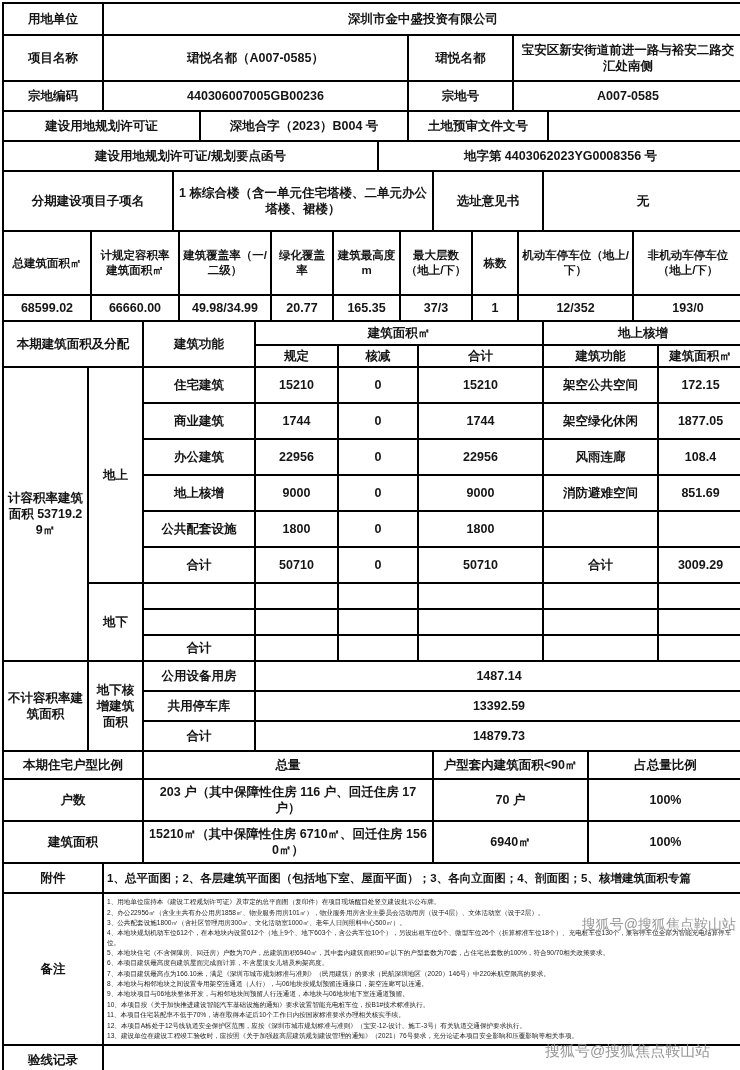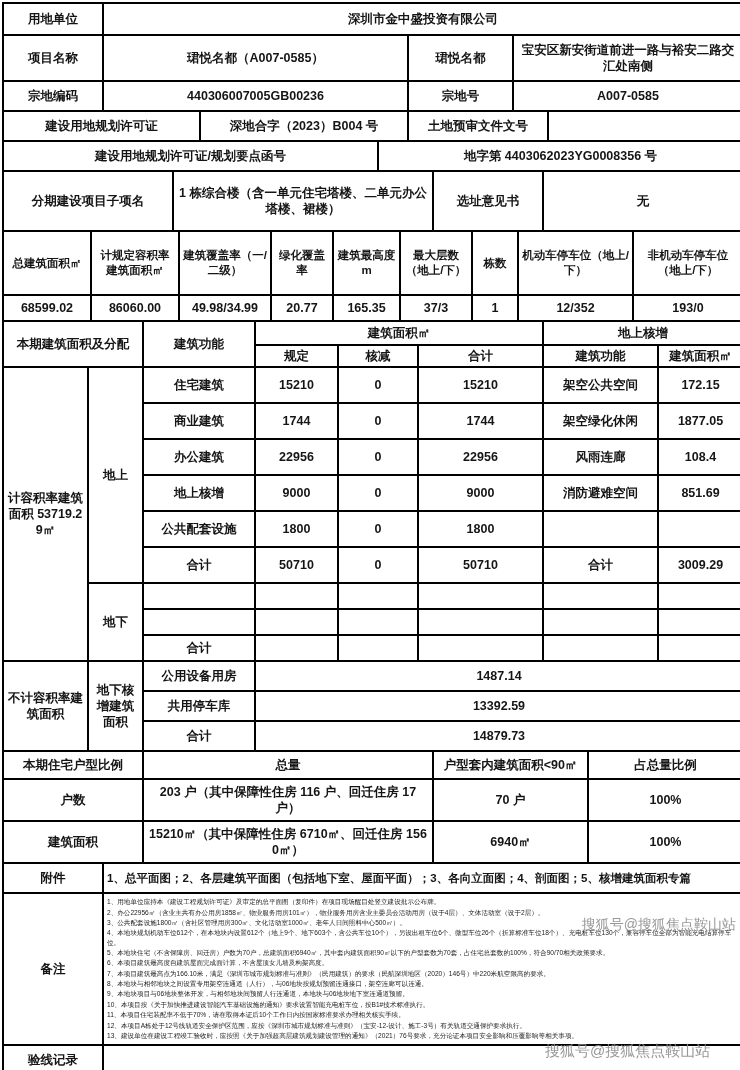--- a/index.html
+++ b/index.html
@@ -139,21 +139,21 @@
       <td class="small-h">建筑覆盖率（一/二级）</td>
       <td class="small-h">绿化覆盖率</td>
       <td class="small-h">建筑最高度 m</td>
       <td class="small-h">最大层数（地上/下）</td>
       <td class="small-h">栋数</td>
       <td class="small-h">机动车停车位（地上/下）</td>
       <td class="small-h">非机动车停车位（地上/下）</td>
     </tr>
     <tr class="h26">
       <td>68599.02</td>
-      <td>86060.00</td>
+      <td>66660.00</td>
       <td>49.98/34.99</td>
       <td>20.77</td>
       <td>165.35</td>
       <td>37/3</td>
       <td>1</td>
       <td>12/352</td>
       <td>193/0</td>
     </tr>
   </tbody>
     </table>

